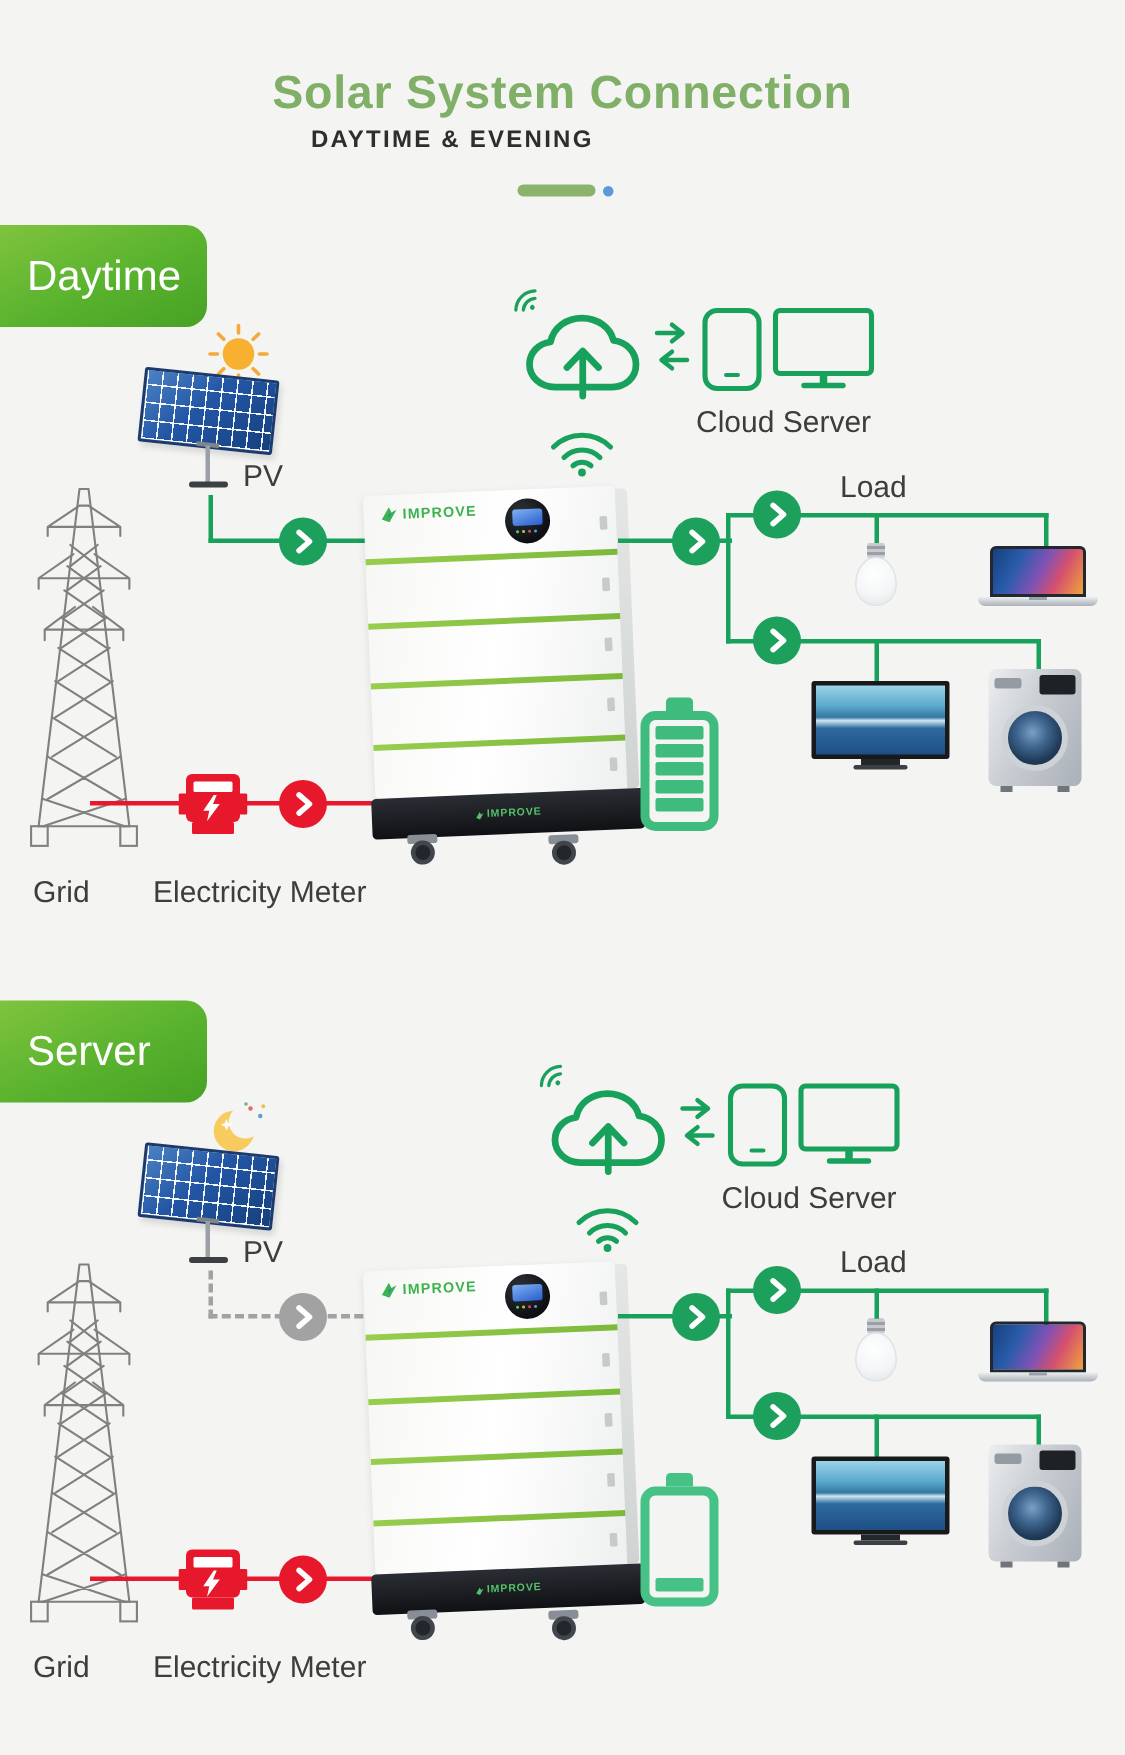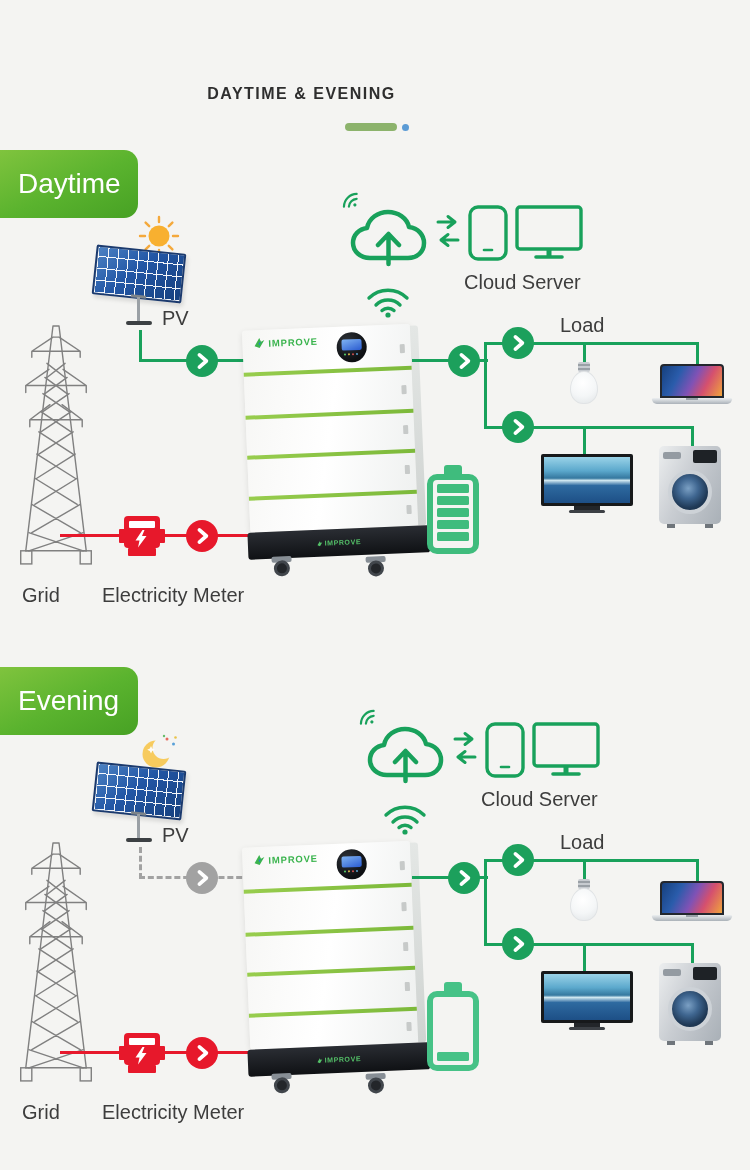--- a/index.html
+++ b/index.html
@@ -135,20 +135,21 @@
   .cloud-row { position:absolute; left:0; top:0; width:750px; height:200px; }
   .sec.eve .cloud-row { transform:translateX(17px); }
 
   svg { display:block; }
 </style>
 </head>
 <body>
 
 <div class="stage">
 
+  <div class="hdr-title">Solar System Connection</div>
   <div class="hdr-sub">DAYTIME &amp; EVENING</div>
   <div class="div-bar"></div>
   <div class="div-dot"></div>
 
   <div class="sec day">
     <div class="banner">
       <span>Daytime</span>
     </div>
 
     <svg class="abs" style="left:137px;top:64px" width="44" height="44" viewBox="0 0 44 44">
@@ -333,21 +334,21 @@
         <path d="M12,24 A17,17 0 0 1 36,24"></path>
         <path d="M18,29.5 A9,9 0 0 1 30,29.5"></path>
         <circle cx="24" cy="34" r="2.6" fill="#18a15b" stroke="none"></circle>
       </svg>
       <div class="lbl" style="left:464px;top:121px">Cloud Server</div>
     </div>
   </div>
 
   <div class="sec eve">
     <div class="banner">
-      <span>Evening</span>
+      <span>Server</span>
     </div>
 
     <svg class="abs" style="left:139px;top:64px" width="40" height="40" viewBox="0 0 40 40">
       <circle cx="17" cy="23" r="13.5" fill="#f7cb5e"></circle>
       <circle cx="24.5" cy="17" r="11" fill="#f4f4f2"></circle>
       <path d="M12,15 l1.2,2.6 2.6,1.2 -2.6,1.2 -1.2,2.6 -1.2,-2.6 -2.6,-1.2 2.6,-1.2 z" fill="#ffffff" opacity=".92"></path>
       <circle cx="28" cy="8" r="1.5" fill="#e66a5c"></circle>
       <circle cx="34.5" cy="13" r="1.5" fill="#58a0d8"></circle>
       <circle cx="25" cy="5" r="1.2" fill="#67bd6b"></circle>
       <circle cx="36.5" cy="6.5" r="1.3" fill="#e8c34b"></circle>

